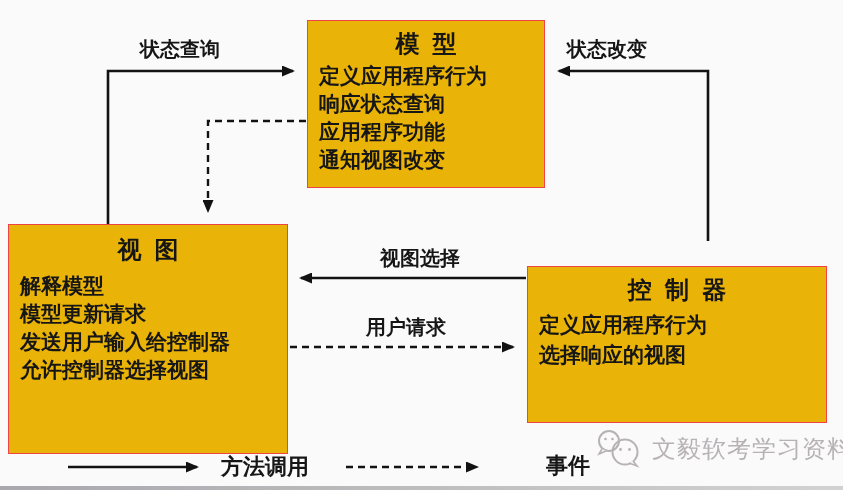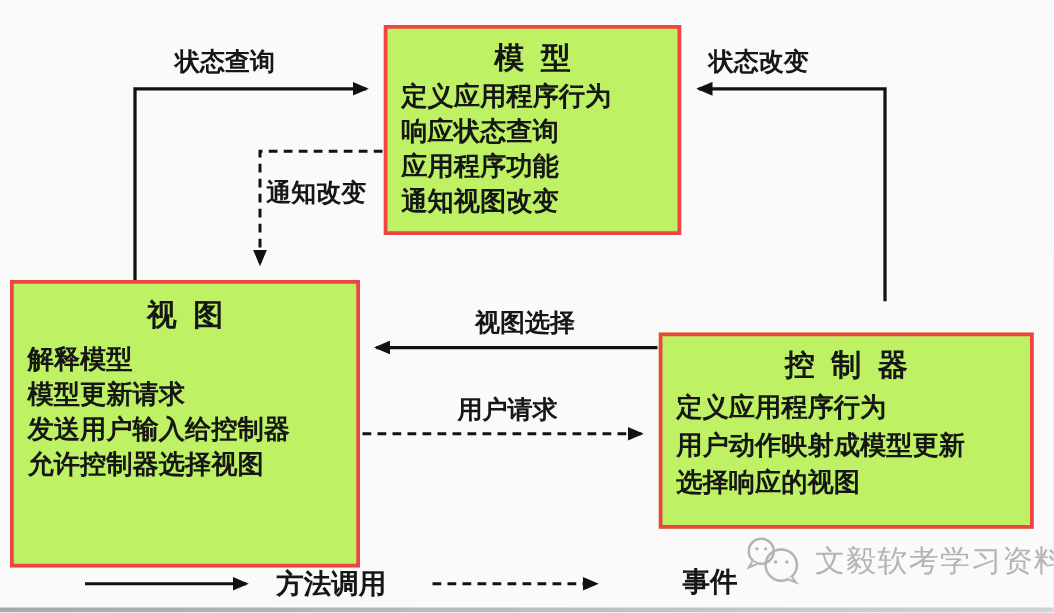--- a/index.html
+++ b/index.html
@@ -17,22 +17,22 @@
 
   .arrow-layer {
     position: absolute;
     left: 0; top: 0;
     width: 843px; height: 490px;
     pointer-events: none;
   }
 
   .box {
     position: absolute;
-    border: 3px solid #ef4444;
-    background: #bef264;
+    border: 1px solid #ef4444;
+    background: #eab308;
   }
   .box-title {
     text-align: center;
     font-weight: bold;
     font-size: 24px;
     letter-spacing: 0.55em;
     text-indent: 0.55em;
     padding-top: 7px;
     padding-bottom: 2px;
     white-space: nowrap;
@@ -133,27 +133,25 @@
     <div class="box-title">视图</div>
     <div class="box-line">解释模型</div>
     <div class="box-line">模型更新请求</div>
     <div class="box-line">发送用户输入给控制器</div>
     <div class="box-line">允许控制器选择视图</div>
   </div>
 
   <div class="box" id="box-controller">
     <div class="box-title">控制器</div>
     <div class="box-line">定义应用程序行为</div>
-    <div class="box-line">用户动作映射成模型更新</div>
     <div class="box-line">选择响应的视图</div>
   </div>
 
   <div class="edge-label" id="label-state-query">状态查询</div>
   <div class="edge-label" id="label-state-change">状态改变</div>
-  <div class="edge-label" id="label-notify-change">通知改变</div>
   <div class="edge-label" id="label-view-selection">视图选择</div>
   <div class="edge-label" id="label-user-request">用户请求</div>
 
   <div class="legend-label" id="legend-solid-label">方法调用</div>
   <div class="legend-label" id="legend-dashed-label">事件</div>
 
   <div class="watermark">
     <span style="display:inline-flex;">
       <svg width="54" height="42" viewBox="0 0 54 42" xmlns="http://www.w3.org/2000/svg" fill="none" stroke="#b6b2b5" stroke-width="2">
         <circle cx="17" cy="13" r="10"></circle>

